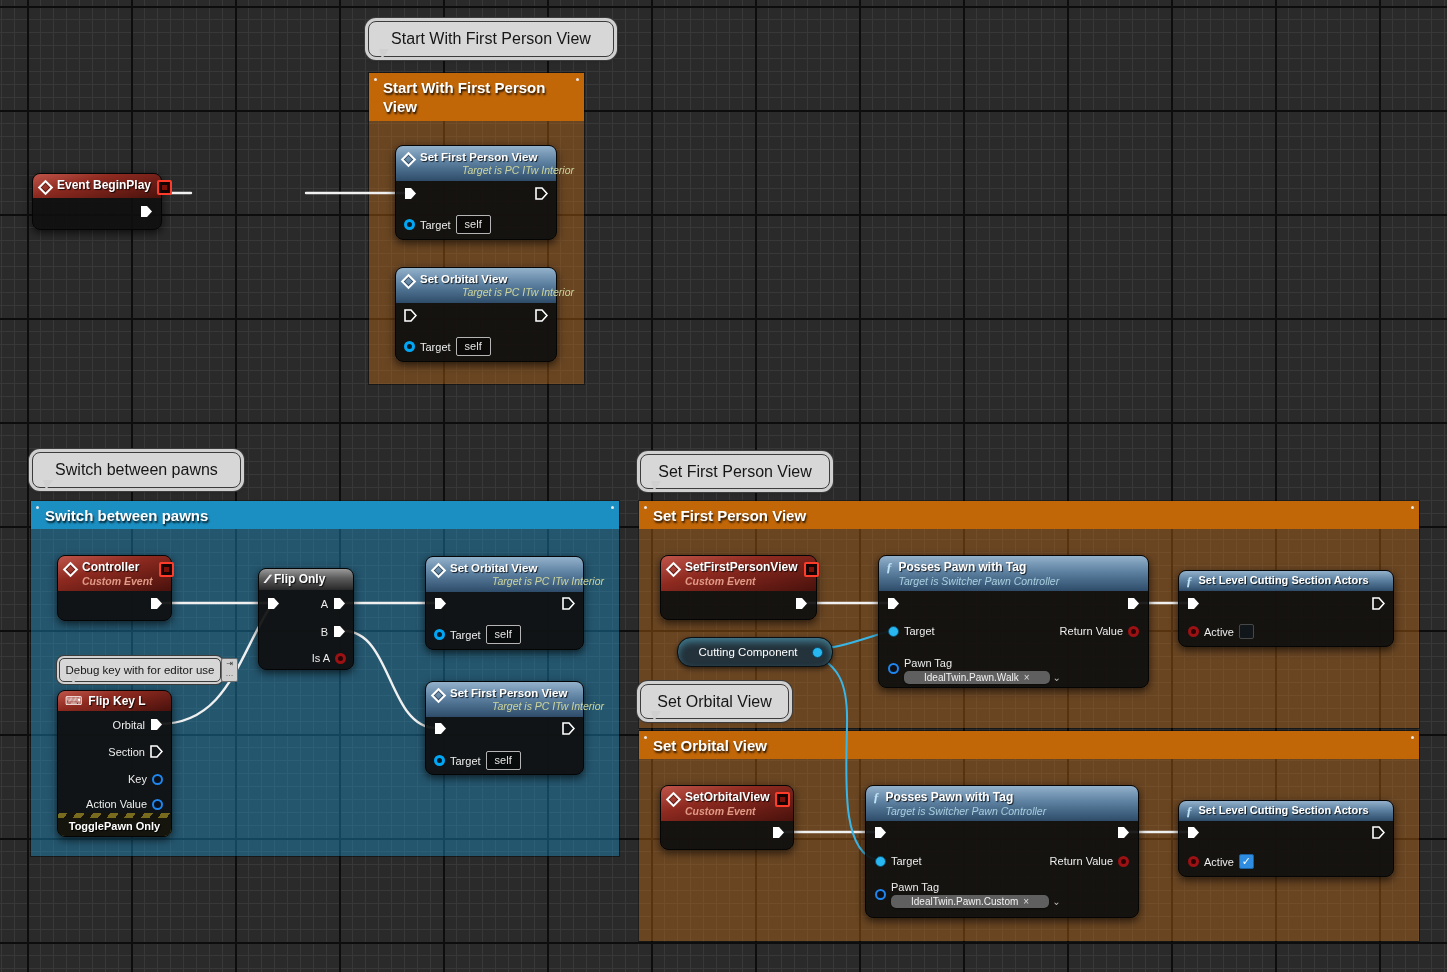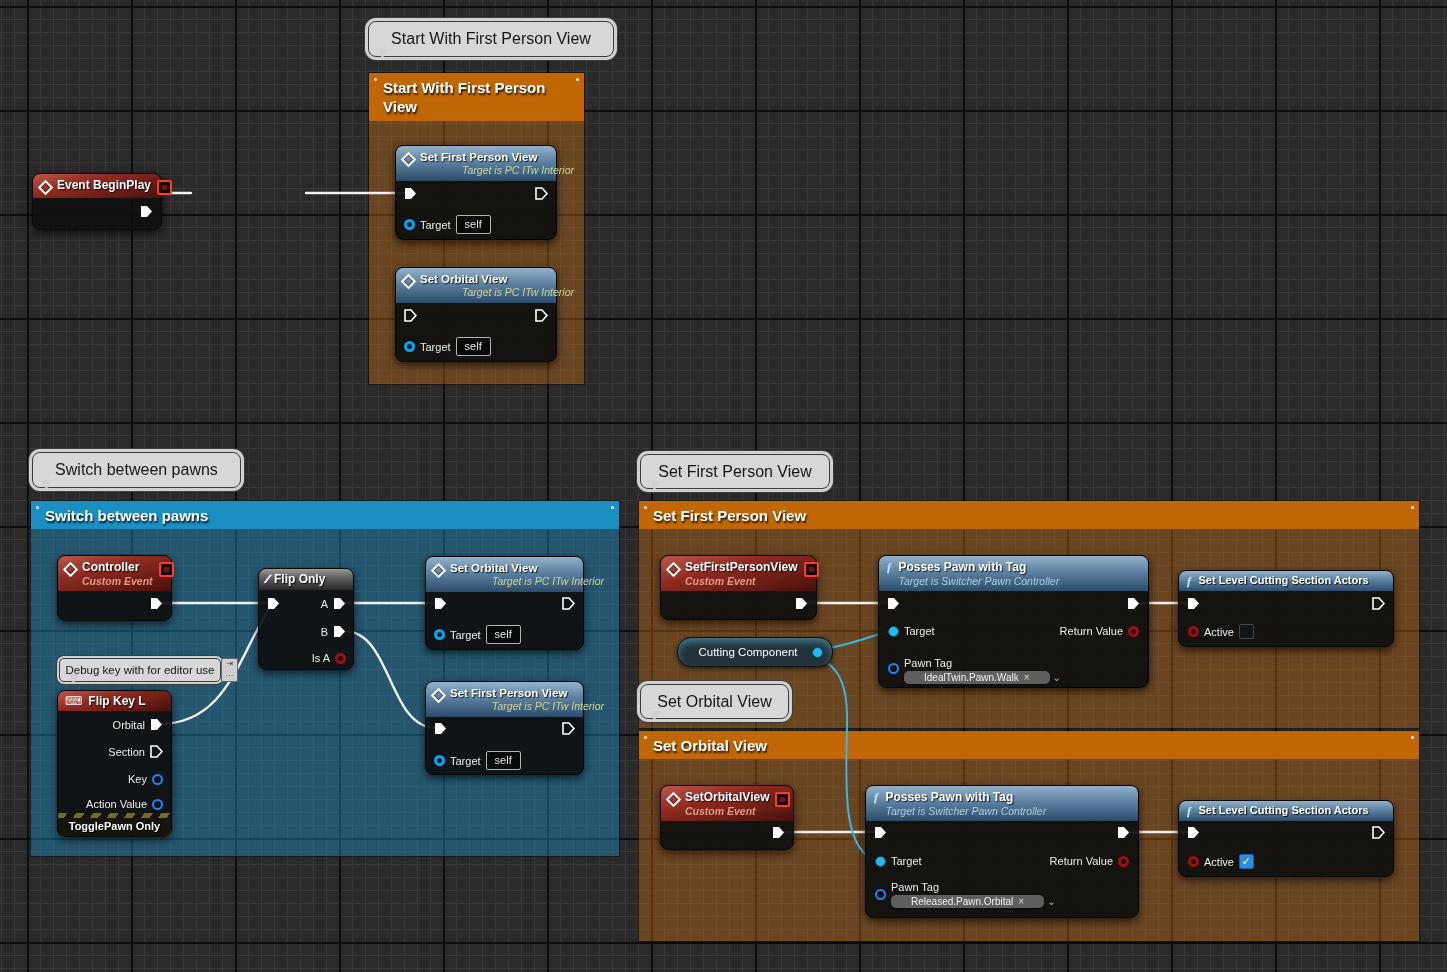--- a/index.html
+++ b/index.html
@@ -468,21 +468,21 @@
     <div class="prow r" style="right:9px;top:69px;">
       <span>Return Value</span>
       <span class="pbool"></span>
     </div>
     <div class="prow" style="left:9px;top:95px;align-items:flex-start;">
       <span class="pobj hollow" style="margin-top:8px;"></span>
       <div>
         <div>Pawn Tag</div>
         <div style="display:flex;align-items:center;margin-top:2px;">
           <span class="chip">
-            <span>Released.Pawn.Orbital</span>
+            <span>IdealTwin.Pawn.Custom</span>
             <span class="x">×</span>
           </span>
           <span class="chev">⌄</span>
         </div>
       </div>
     </div>
   </div>
 
   <div class="node" style="left:1178px;top:800px;width:214px;height:75px;">
     <div class="nhdr hdr-func" style="padding-top:3px;padding-bottom:2px;">

